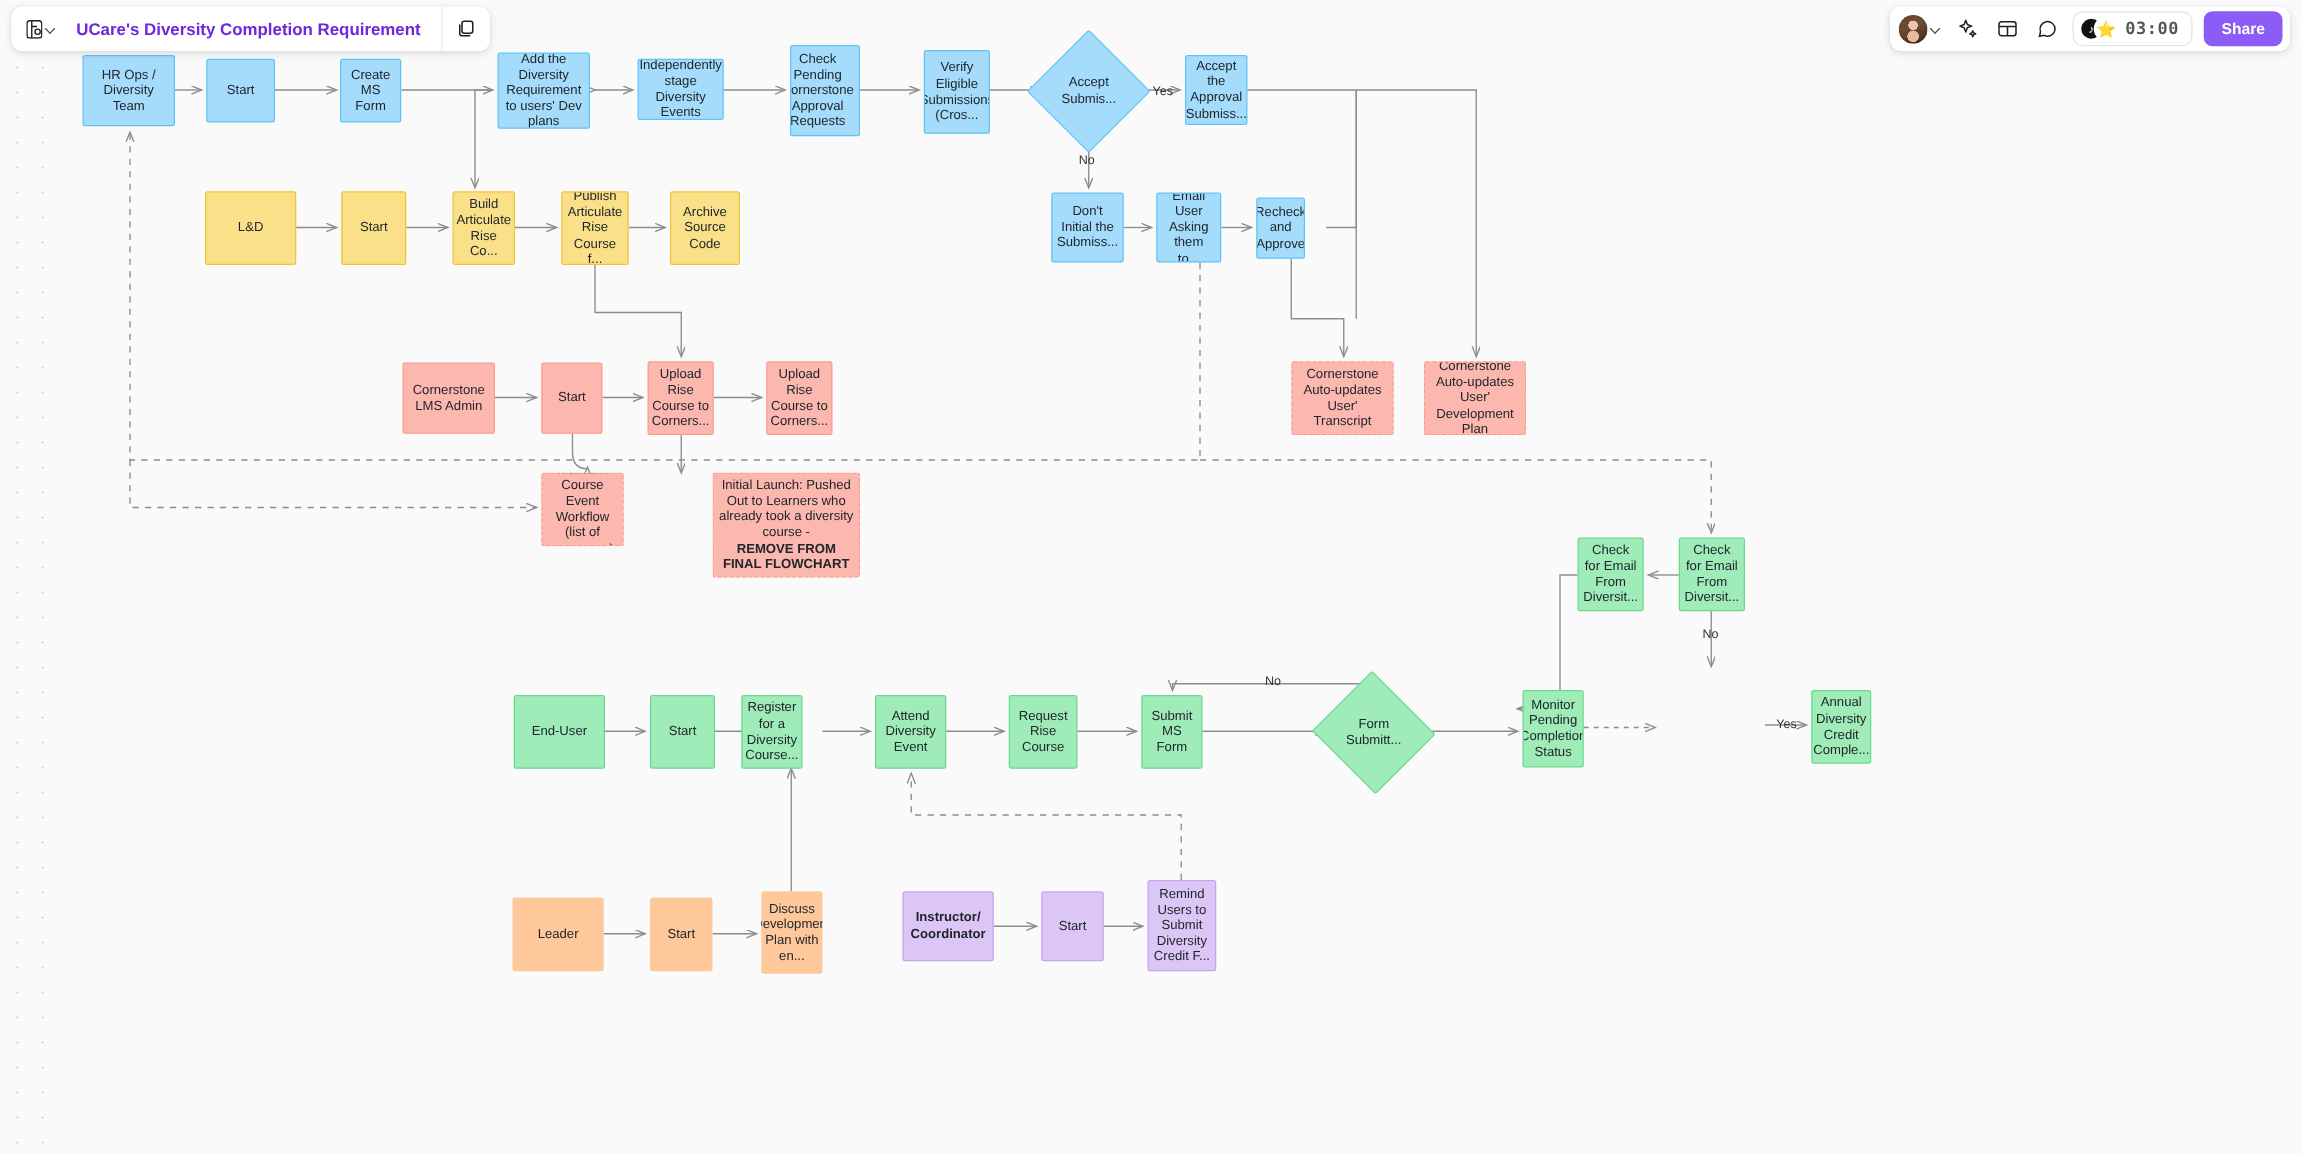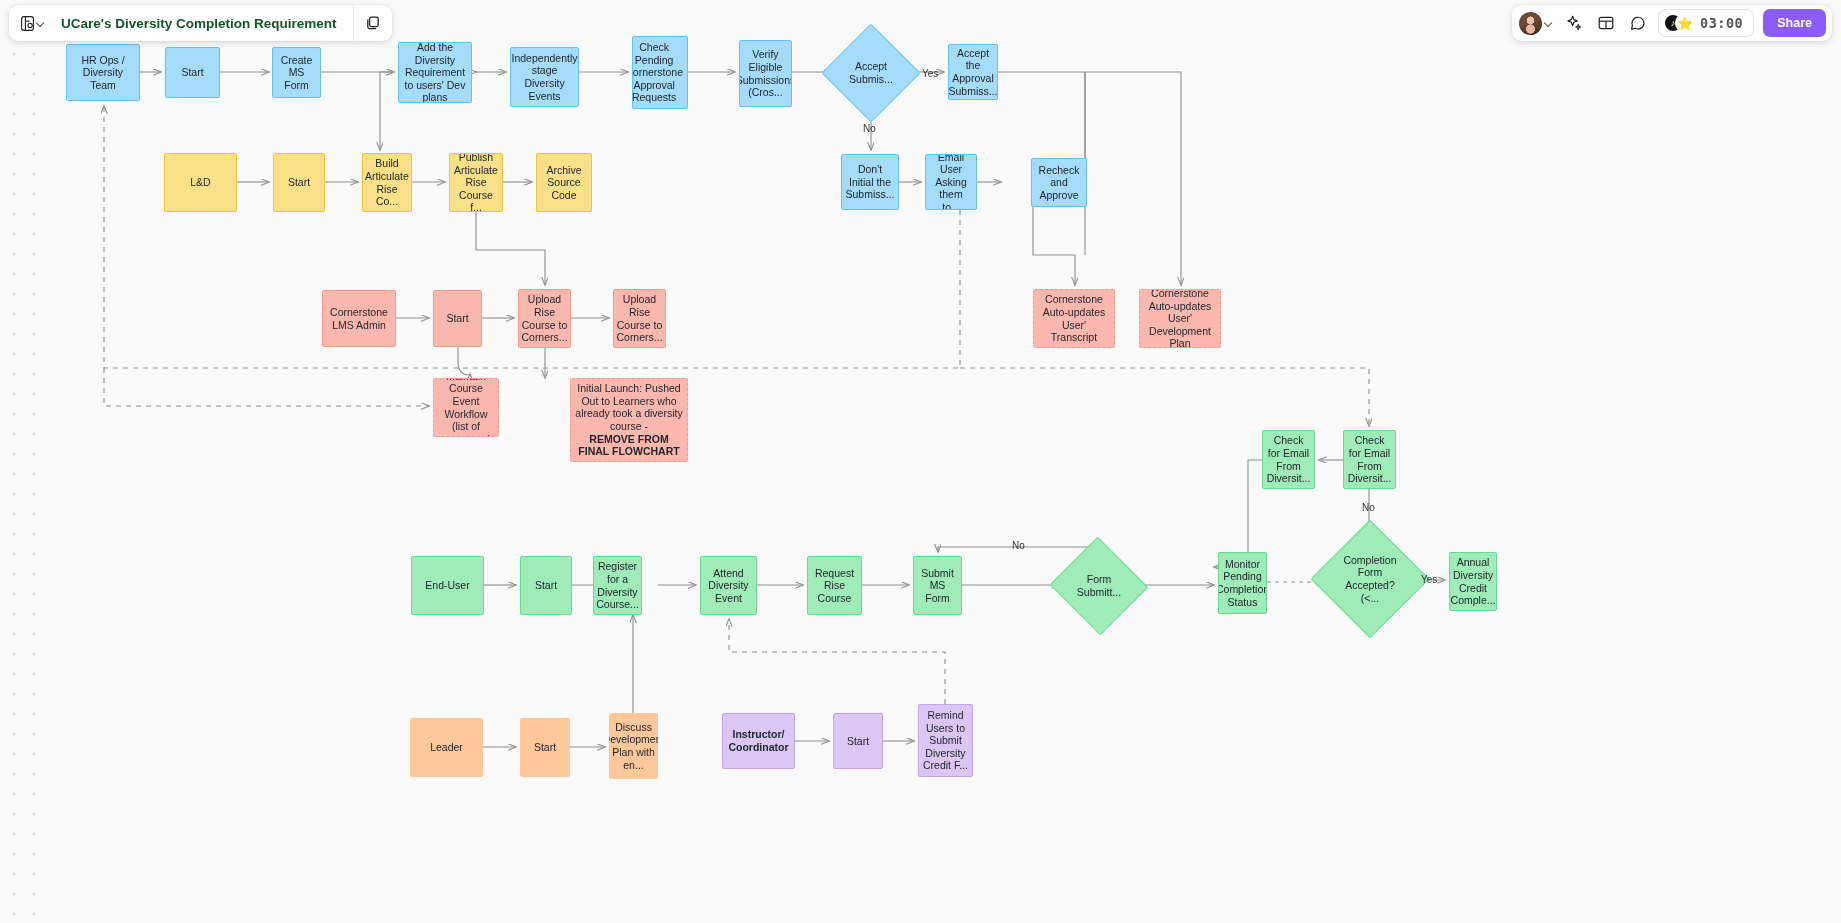--- a/index.html
+++ b/index.html
@@ -38,21 +38,21 @@
     padding:0 6px 0 12px; height:36px; cursor:pointer;
   }
   .figjam-glyph { width:13px; height:15px; display:block; }
   .chev { width:8px; height:8px; position:relative; }
   .chev:before{
     content:""; position:absolute; left:0; top:1px;
     width:5px;height:5px;border-right:1.3px solid #4a4a4a;border-bottom:1.3px solid #4a4a4a;
     transform:rotate(45deg);
   }
   #doc-title {
-    font-size:13.5px; font-weight:700; color:#14532d;
+    font-size:13.5px; font-weight:700; color:#6d28d9;
     padding:0 16px 0 10px; white-space:nowrap; cursor:default;
   }
   #topbar-left .divider { width:1px; height:36px; background:#ebebeb; }
   #copy-btn { width:38px; height:36px; display:flex; align-items:center; justify-content:center; cursor:pointer; }
 
   #topbar-right {
     position:absolute; right:9px; top:5px; height:36px;
     background:#fff; border-radius:9px;
     box-shadow:0 2px 7px rgba(0,0,0,.13), 0 0 0 .5px rgba(0,0,0,.05);
     display:flex; align-items:center; gap:2px; padding:0 6px 0 7px; z-index:50;
@@ -219,21 +219,21 @@
       </div>
       <div class="node blue" style="left: 165px; top: 47px; width: 55px; height: 51px;">
         <span>Start</span>
       </div>
       <div class="node blue" style="left: 272px; top: 47px; width: 49px; height: 51px;">
         <span>Create MS Form</span>
       </div>
       <div class="node blue" style="left: 398px; top: 42px; width: 74px; height: 61px;">
         <span>Add the Diversity Requirement  to users' Dev plans</span>
       </div>
-      <div class="node blue" style="left: 510px; top: 47px; width: 69px; height: 60px;">
+      <div class="node blue" style="left: 510px; top: 47px; width: 69px; height: 49px;">
         <span>Independently stage Diversity Events</span>
       </div>
       <div class="node blue" style="left: 632px; top: 36px; width: 56px; height: 73px; justify-content: flex-end;">
         <span>Check Pending Cornerstone Approval Requests</span>
       </div>
       <div class="node blue" style="left: 739px; top: 40px; width: 53px; height: 67px;">
         <span>Verify Eligible Submissions (Cros...</span>
       </div>
       <div class="diamond blue" style="left: 836px; top: 38px; width: 70px; height: 70px;">
         <div class="dshape"></div>
@@ -241,21 +241,21 @@
       </div>
       <div class="node blue" style="left: 948px; top: 44px; width: 50px; height: 56px;">
         <span>Accept the Approval Submiss...</span>
       </div>
       <div class="node blue" style="left: 841px; top: 154px; width: 58px; height: 56px;">
         <span>Don't Initial the Submiss...</span>
       </div>
       <div class="node blue" style="left: 925px; top: 154px; width: 52px; height: 56px;">
         <span>Email User Asking them to...</span>
       </div>
-      <div class="node blue" style="left: 1005px; top: 158px; width: 56px; height: 49px; margin-left: 26px;">
+      <div class="node blue" style="left: 1005px; top: 158px; width: 39px; height: 49px;">
         <span>Recheck and Approve</span>
       </div>
       <div class="node yellow" style="left: 164px; top: 153px; width: 73px; height: 59px;">
         <span>L&amp;D</span>
       </div>
       <div class="node yellow" style="left: 273px; top: 153px; width: 52px; height: 59px;">
         <span>Start</span>
       </div>
       <div class="node yellow" style="left: 362px; top: 153px; width: 50px; height: 59px;">
         <span>Build Articulate Rise Co...</span>
@@ -313,24 +313,20 @@
       </div>
       <div class="node green" style="left: 913px; top: 556px; width: 49px; height: 59px;">
         <span>Submit MS Form</span>
       </div>
       <div class="diamond green" style="left: 1063px; top: 552px; width: 72px; height: 68px;">
         <div class="dshape"></div>
         <div class="dtext">Form Submitt...</div>
       </div>
       <div class="node green" style="left: 1218px; top: 552px; width: 49px; height: 62px;">
         <span>Monitor Pending Completion Status</span>
-      </div>
-      <div class="diamond green" style="left: 1328px; top: 537px; width: 84px; height: 84px;">
-        <div class="dshape"></div>
-        <div class="dtext">Completion Form Accepted? (&lt;...</div>
       </div>
       <div class="node green" style="left: 1449px; top: 552px; width: 48px; height: 59px;">
         <span>Annual Diversity Credit Comple...</span>
       </div>
       <div class="node orange" style="background: rgb(255, 200, 155); border-color: rgb(248, 168, 98); left: 410px; top: 718px; width: 73px; height: 59px;">
         <span>Leader</span>
       </div>
       <div class="node orange" style="background: rgb(255, 200, 155); border-color: rgb(248, 168, 98); left: 520px; top: 718px; width: 50px; height: 59px;">
         <span>Start</span>
       </div>

